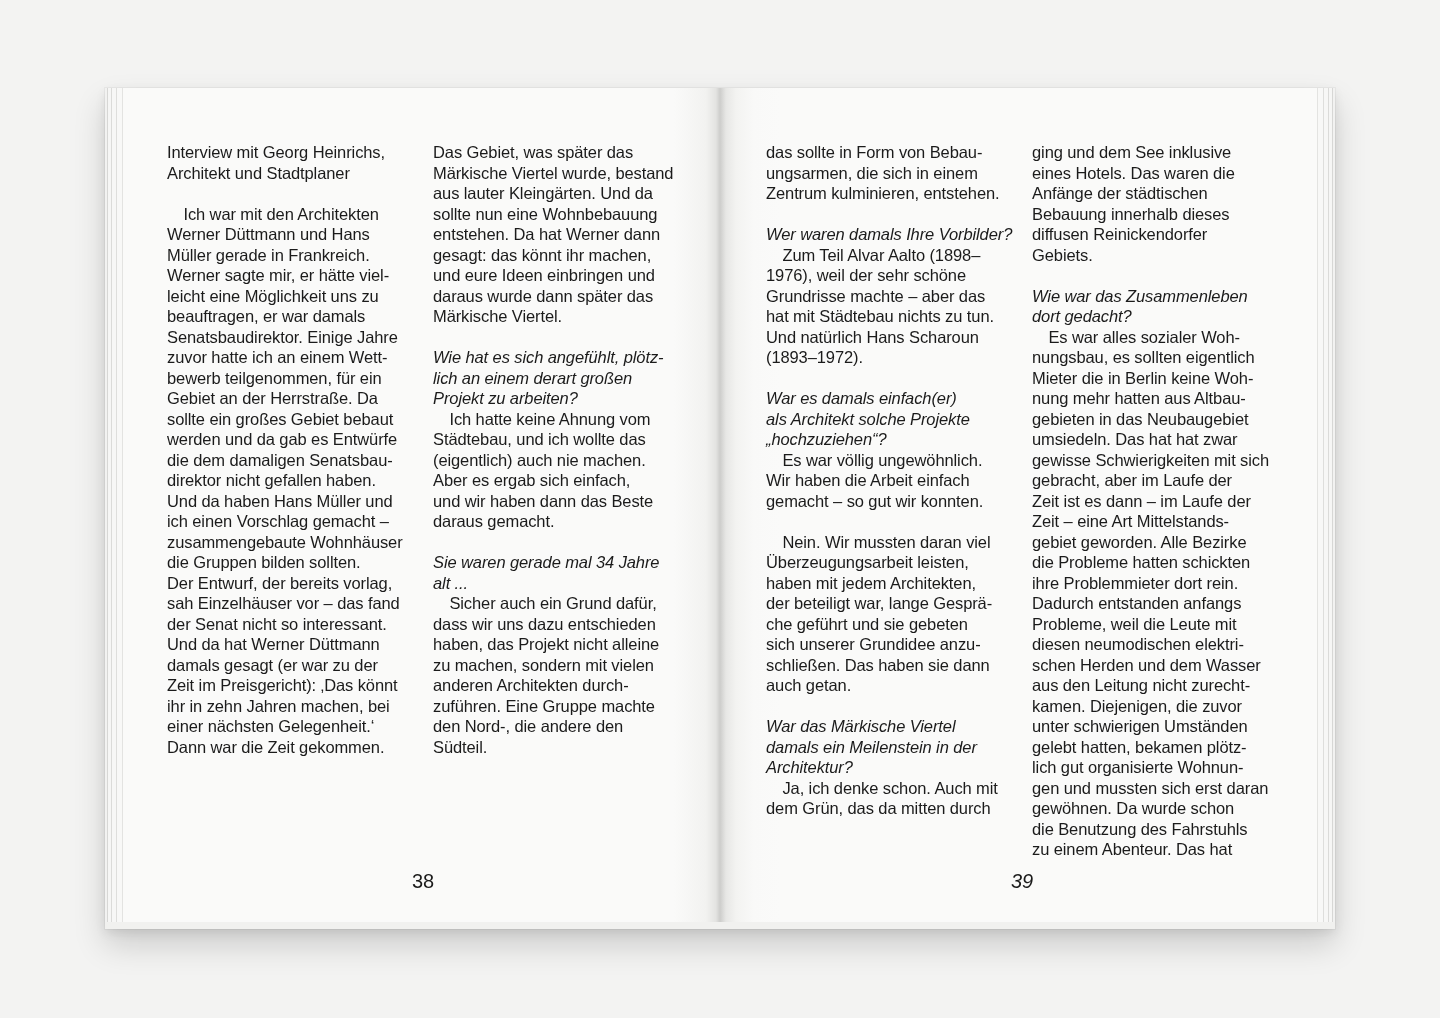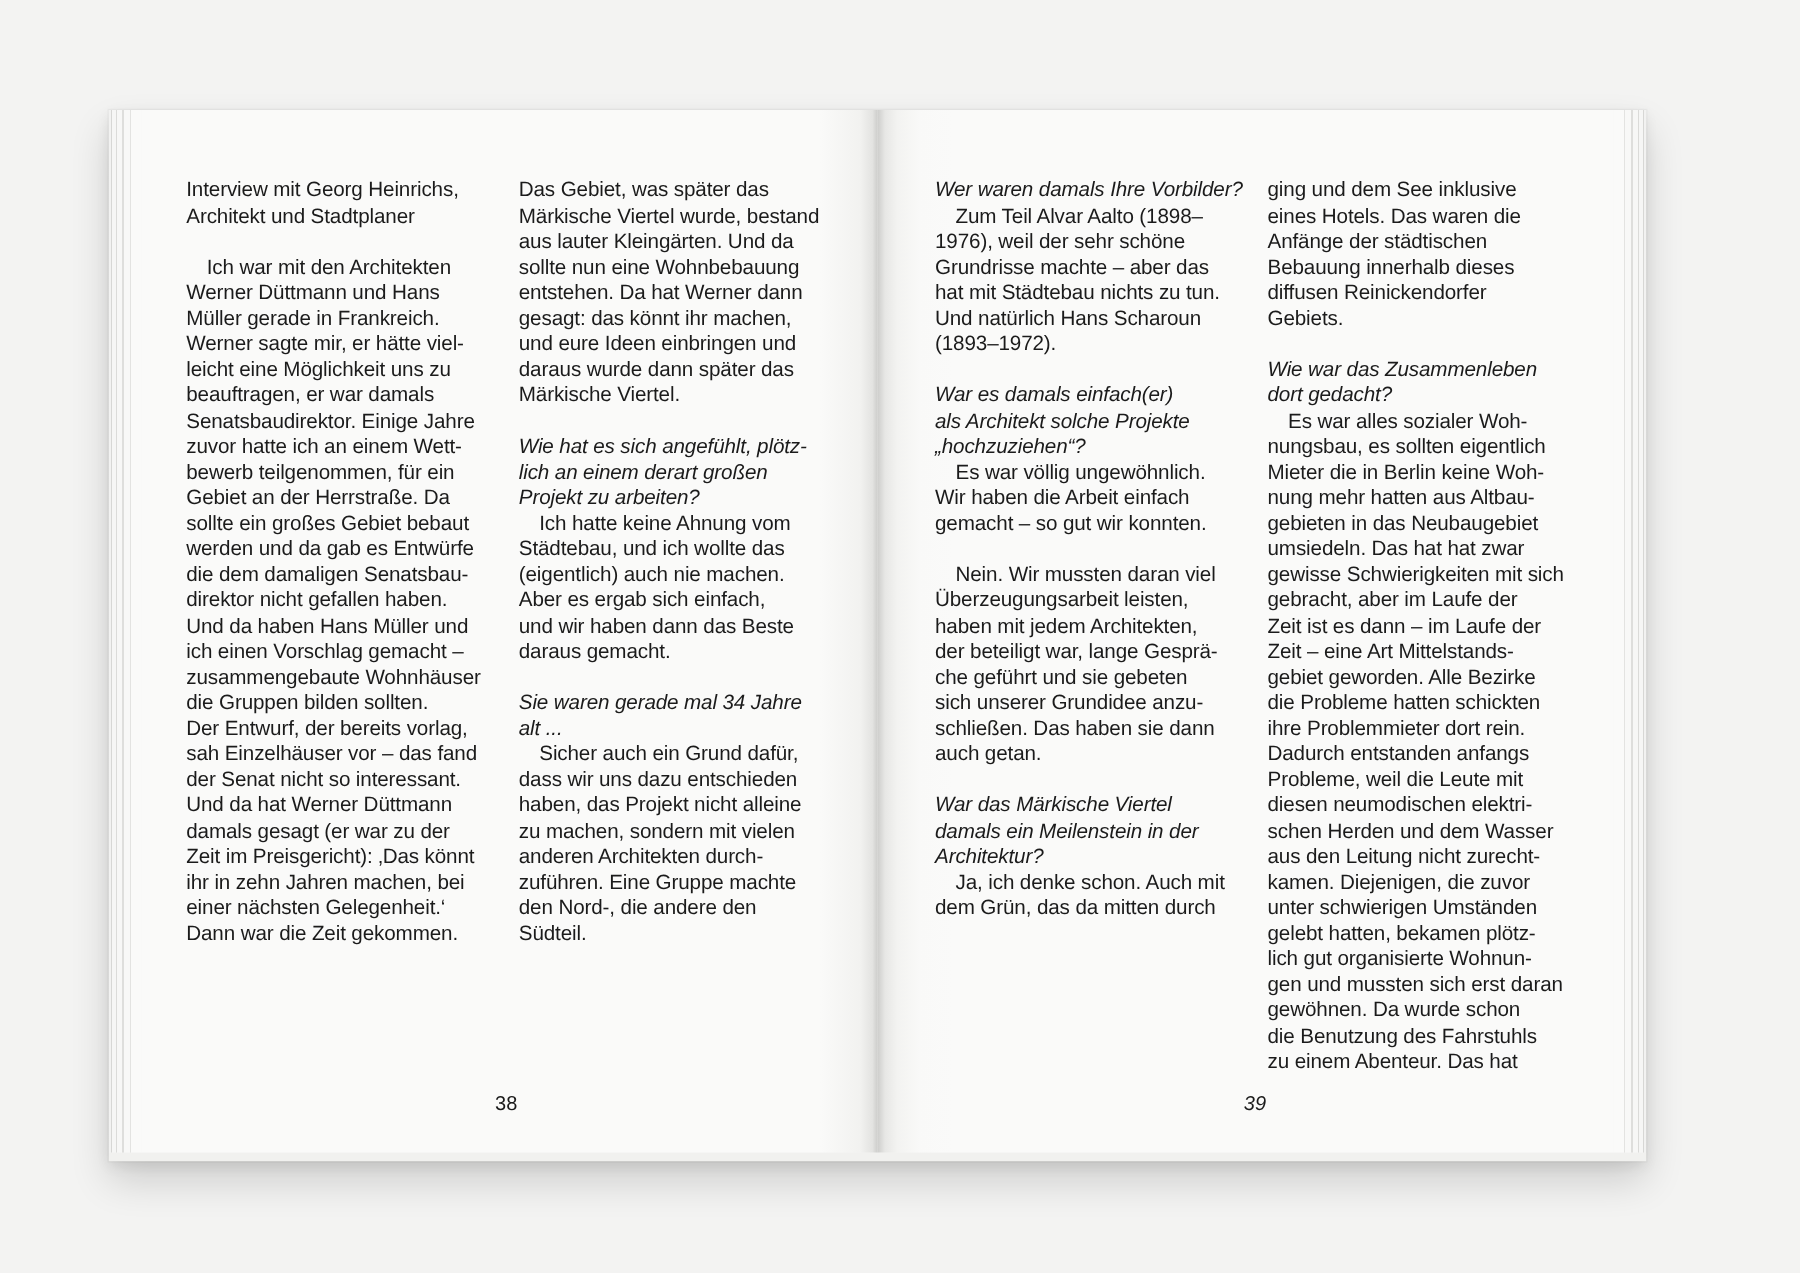--- a/index.html
+++ b/index.html
@@ -3,21 +3,21 @@
 <meta charset="utf-8">
 <style>
   html,body{margin:0;padding:0;}
   body{
     width:1440px;height:1018px;position:relative;overflow:hidden;
     background:#f3f3f2;
     font-family:"Liberation Sans",sans-serif;
     -webkit-font-smoothing:antialiased;
   }
   .book{
-    position:absolute;left:87px;top:88px;width:1230px;height:834px;
+    position:absolute;left:105px;top:88px;width:1230px;height:834px;
     display:flex;
     border-bottom:7px solid #f1f1ef;
     box-shadow:0 16px 30px rgba(0,0,0,.16),0 4px 10px rgba(0,0,0,.08);
     outline:1px solid rgba(0,0,0,.035);
   }
   .edges{width:26px;flex:none;}
   .edges.left{
     background:linear-gradient(to right,
       #f2f2f1 0 2px,#d7d7d5 2px 3px,#f6f6f5 3px 6px,#dbdbd9 6px 7px,
       #f7f7f6 7px 11px,#dededc 11px 12px,#f8f8f7 12px 17px,#e3e3e1 17px 18px,#fafaf9 18px);
@@ -39,21 +39,21 @@
   }
   .inner{position:absolute;top:54px;display:flex;gap:20px;}
   .page.left  .inner{left:36px;}
   .page.right .inner{left:46px;}
   .col{width:246px;}
   .block{margin:0;font-size:16.5px;line-height:20.5px;color:#1b1b1b;letter-spacing:-0.1px;}
   .block + .block{margin-top:20.5px;}
   .seg{display:block;white-space:pre;}
   .seg.italic{font-style:italic;}
   .page-number{
-    position:absolute;bottom:29px;font-size:16px;color:#1b1b1b;
+    position:absolute;bottom:29px;font-size:20px;color:#1b1b1b;
     text-align:center;width:512px;
   }
   .page.left  .page-number{left:36px;}
   .page.right .page-number{left:46px;font-style:italic;}
 </style>
 </head>
 <body>
 
 <div class="book">
   <div class="edges left"></div>
@@ -131,20 +131,25 @@
 Südteil.</span>
           </p>
         </div>
       </div>
     <div class="page-number">38</div>
   </div>
 
   <div class="page right">
     <div class="inner">
         <div class="col">
+          <p class="block">
+            <span class="seg">das sollte in Form von Bebau-
+ungsarmen, die sich in einem
+Zentrum kulminieren, entstehen.</span>
+          </p>
           <p class="block">
             <span class="seg italic">Wer waren damals Ihre Vorbilder?</span>
             <span class="seg"> Zum Teil Alvar Aalto (1898–
 1976), weil der sehr schöne
 Grundrisse machte – aber das
 hat mit Städtebau nichts zu tun.
 Und natürlich Hans Scharoun
 (1893–1972).</span>
           </p>
           <p class="block">

